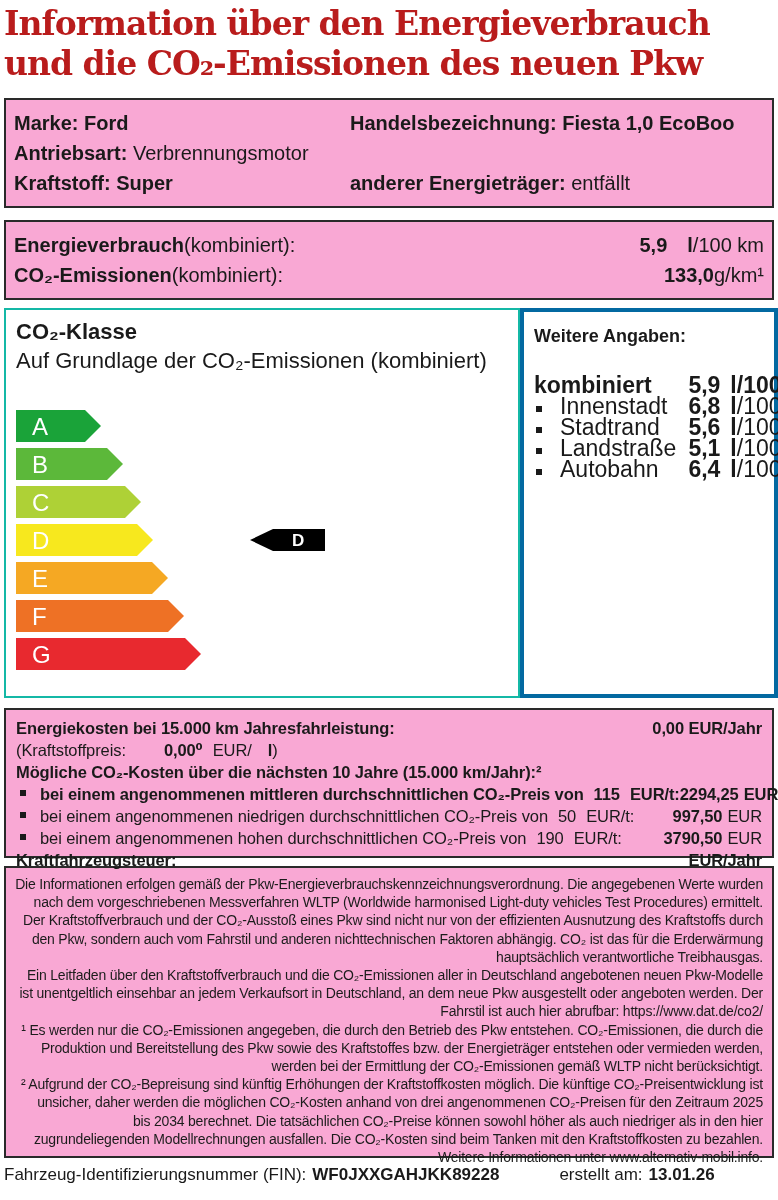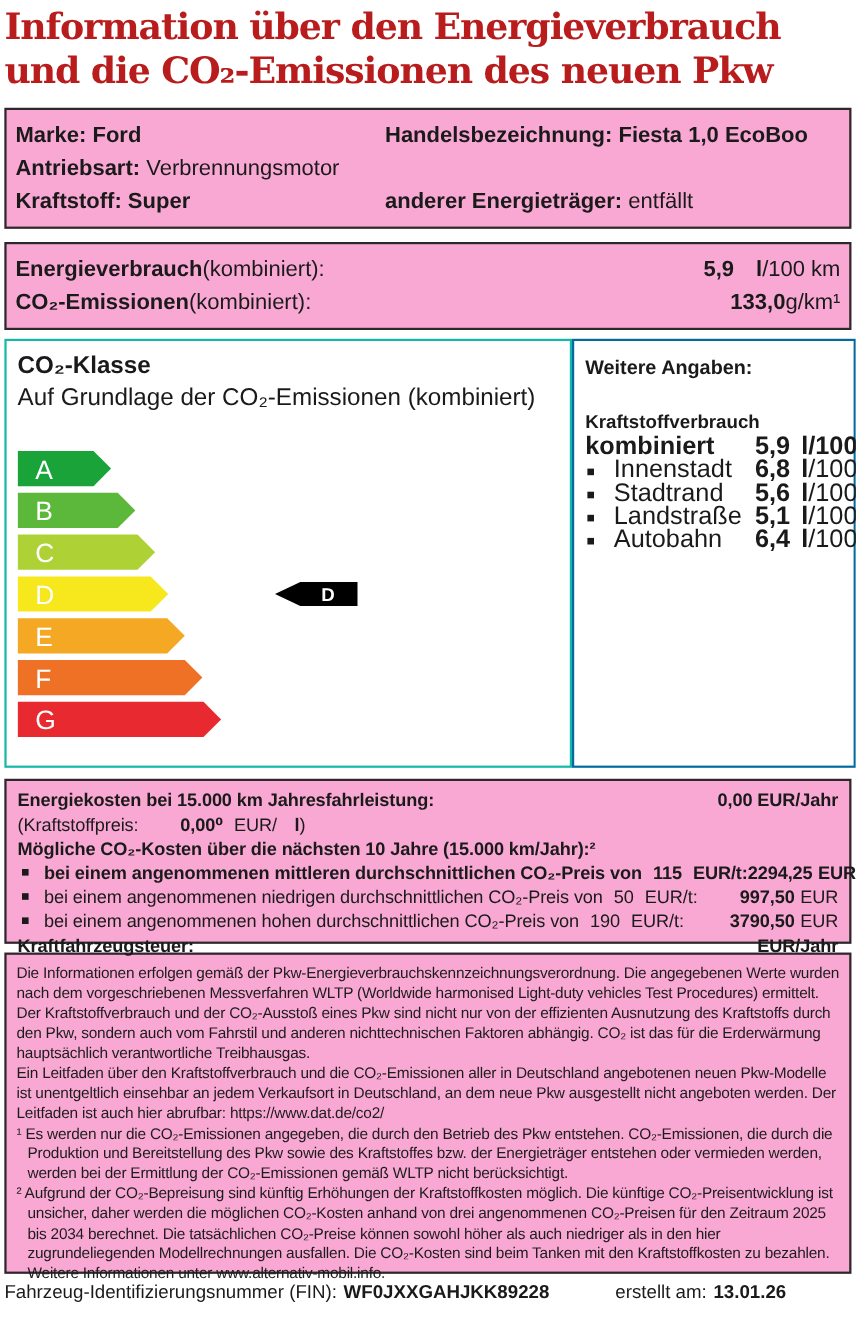--- a/index.html
+++ b/index.html
@@ -20,21 +20,21 @@
 
   
   .consumption{margin-top:12px;padding:8px 8px;font-size:20px;line-height:30px;}
   .c-row{display:flex;align-items:baseline;white-space:nowrap;}
   .c-row .fill{flex:1;}
   .consumption .c-row.first .unit-wrap{margin-left:20px;}
 
   
   .class-section{display:flex;margin:8px 4px 0 4px;height:390px;}
   .class-left{flex:1;border:2px solid #14b8a6;box-sizing:border-box;padding:8px 10px;}
-  .class-right{width:258px;border:2px solid #0369a1;box-sizing:border-box;padding:14px 10px;}
+  .class-right{width:258px;border:4px solid #0369a1;box-sizing:border-box;padding:14px 10px;}
   .class-title{font-size:22px;font-weight:700;line-height:28px;}
   .class-sub{font-size:22px;line-height:30px;}
   #class-chart{margin-top:34px;display:block;}
   #class-chart text{font-family:"Liberation Sans",sans-serif;font-size:24px;}
   #class-chart text.marker-letter{font-size:17px;font-weight:700;}
 
   
   .wa-title{font-size:18px;font-weight:700;margin-bottom:28px;}
   .wa-section{font-size:17px;font-weight:700;line-height:22px;}
   .wa-grid{display:grid;grid-template-columns:26px 1fr 44px 78px;font-size:23px;line-height:21px;
@@ -56,21 +56,21 @@
   .ec-bullet .price{margin:0 10px;font-weight:inherit;}
   .ec-bullet .fill{flex:1;}
   .all-bold, .all-bold span{font-weight:700;}
   .kp .kpv{margin-left:38px;}
   .kp .kpu{margin-left:10px;}
   .kp .kpl{margin-left:16px;}
 
   
   .fine{margin-top:8px;height:292px;padding:7px 9px;font-size:14px;line-height:18.2px;
         letter-spacing:-0.2px;color:#1c1c1c;}
-  .fine p{margin:0;}
+  .fine p{margin:0;text-align:right;}
   .fine p.hang{padding-left:10px;text-indent:-10px;}
 
   
   .footer{margin:7px 4px 0 4px;font-size:17px;display:flex;align-items:baseline;}
   .footer .gap{width:60px;}
 </style>
 </head>
 <body>
 
 <div class="title">
@@ -137,21 +137,20 @@
         <text x="16" y="215" fill="#fff">F</text>
         <polygon points="0,228 169,228 185,244 169,260 0,260" fill="#E8292F"></polygon>
         <text x="16" y="253" fill="#fff">G</text>
         <polygon points="234,130 257,119 309,119 309,141 257,141" fill="#000000"></polygon>
         <text x="276" y="136" fill="#FFFFFF" class="marker-letter">D</text>
       </svg>
   </div>
 
   <div class="class-right">
     <div class="wa-title">Weitere Angaben:</div>
-    <div class="wa-section">Kraftstoffverbrauch</div>
     <div class="wa-grid">
       <div class="name2 row-bold">kombiniert</div>
       <div class="val">5,9</div>
       <div class="unit row-bold"><span class="ul">l</span><span>/100 km</span></div>
 
       <div><span class="sq"></span></div>
       <div>Innenstadt</div>
       <div class="val">6,8</div>
       <div class="unit"><span class="ul">l</span><span>/100 km</span></div>
 
@@ -223,21 +222,21 @@
   <div class="ec-row">
     <span class="b">Kraftfahrzeugsteuer:</span>
     <span class="fill"></span>
     <span class="b">EUR/Jahr</span>
   </div>
 </div>
 
 <div class="box fine">
   <p>Die Informationen erfolgen gemäß der Pkw-Energieverbrauchskennzeichnungsverordnung. Die angegebenen Werte wurden nach dem vorgeschriebenen Messverfahren WLTP (Worldwide harmonised Light-duty vehicles Test Procedures) ermittelt.</p>
   <p>Der Kraftstoffverbrauch und der CO₂-Ausstoß eines Pkw sind nicht nur von der effizienten Ausnutzung des Kraftstoffs durch den Pkw, sondern auch vom Fahrstil und anderen nichttechnischen Faktoren abhängig. CO₂ ist das für die Erderwärmung hauptsächlich verantwortliche Treibhausgas.</p>
-  <p>Ein Leitfaden über den Kraftstoffverbrauch und die CO₂-Emissionen aller in Deutschland angebotenen neuen Pkw-Modelle ist unentgeltlich einsehbar an jedem Verkaufsort in Deutschland, an dem neue Pkw ausgestellt nicht angeboten werden. Der Leitfaden ist auch hier abrufbar:  https://www.dat.de/co2/</p>
+  <p>Ein Leitfaden über den Kraftstoffverbrauch und die CO₂-Emissionen aller in Deutschland angebotenen neuen Pkw-Modelle ist unentgeltlich einsehbar an jedem Verkaufsort in Deutschland, an dem neue Pkw ausgestellt oder angeboten werden. Der Fahrstil ist auch hier abrufbar:  https://www.dat.de/co2/</p>
   <p class="hang">¹ Es werden nur die CO₂-Emissionen angegeben, die durch den Betrieb des Pkw entstehen. CO₂-Emissionen, die durch die Produktion und Bereitstellung des Pkw sowie des Kraftstoffes bzw. der Energieträger entstehen oder vermieden werden, werden bei der Ermittlung der CO₂-Emissionen gemäß WLTP nicht berücksichtigt.</p>
   <p class="hang">² Aufgrund der CO₂-Bepreisung sind künftig Erhöhungen der Kraftstoffkosten möglich. Die künftige CO₂-Preisentwicklung ist unsicher, daher werden die möglichen CO₂-Kosten anhand von drei angenommenen CO₂-Preisen für den Zeitraum  2025  bis  2034  berechnet. Die tatsächlichen CO₂-Preise können sowohl höher als auch niedriger als in den hier zugrundeliegenden Modellrechnungen ausfallen. Die CO₂-Kosten sind beim Tanken mit den Kraftstoffkosten zu bezahlen. Weitere Informationen unter www.alternativ-mobil.info.</p>
 </div>
 
 <div class="footer">
   <span>Fahrzeug-Identifizierungsnummer (FIN):</span>
   <span class="b" style="margin-left:6px">WF0JXXGAHJKK89228</span>
   <span class="gap"></span>
   <span>erstellt am:</span>
   <span class="b" style="margin-left:6px">13.01.26</span>

